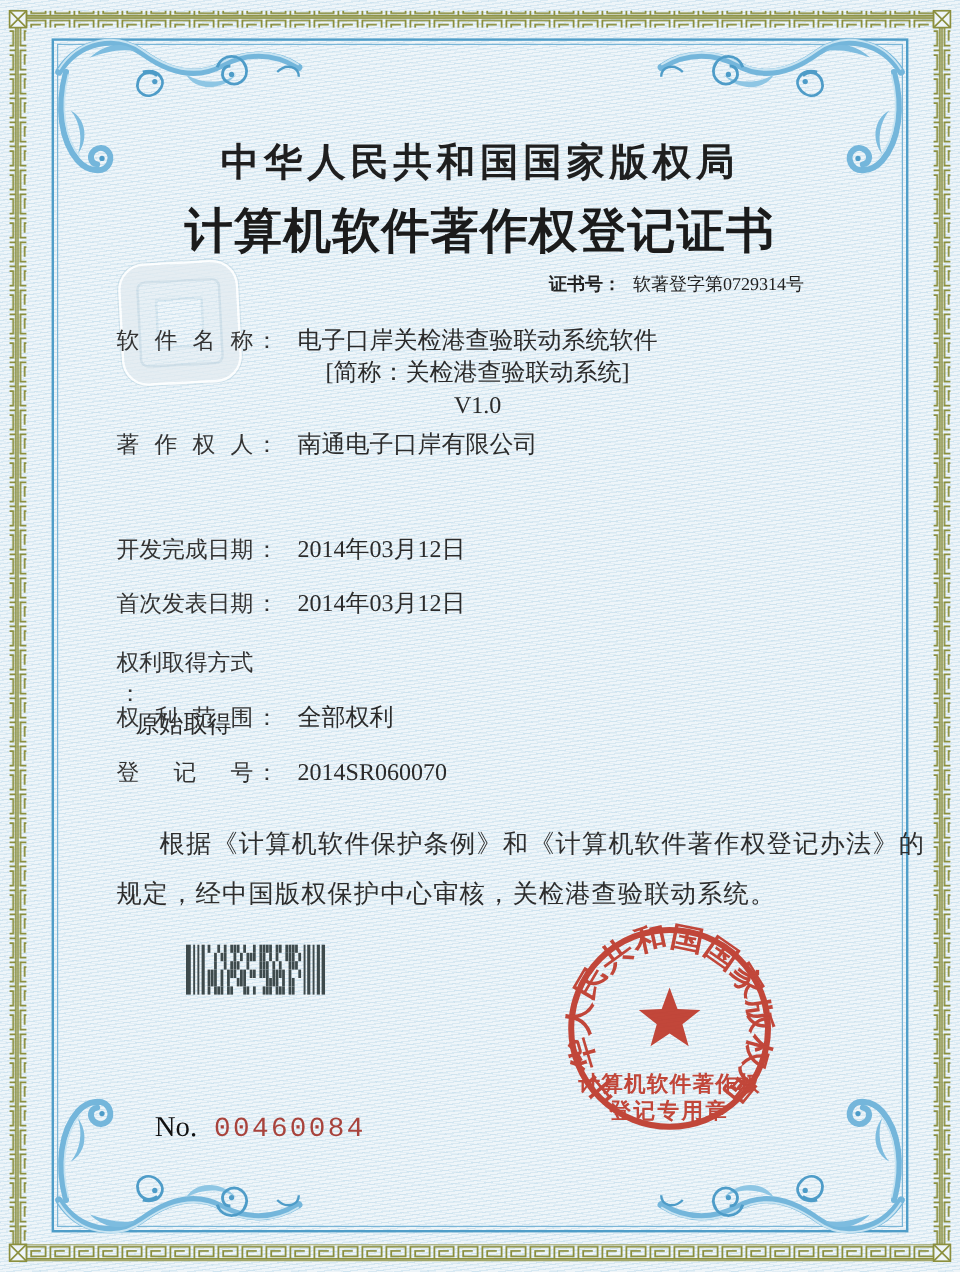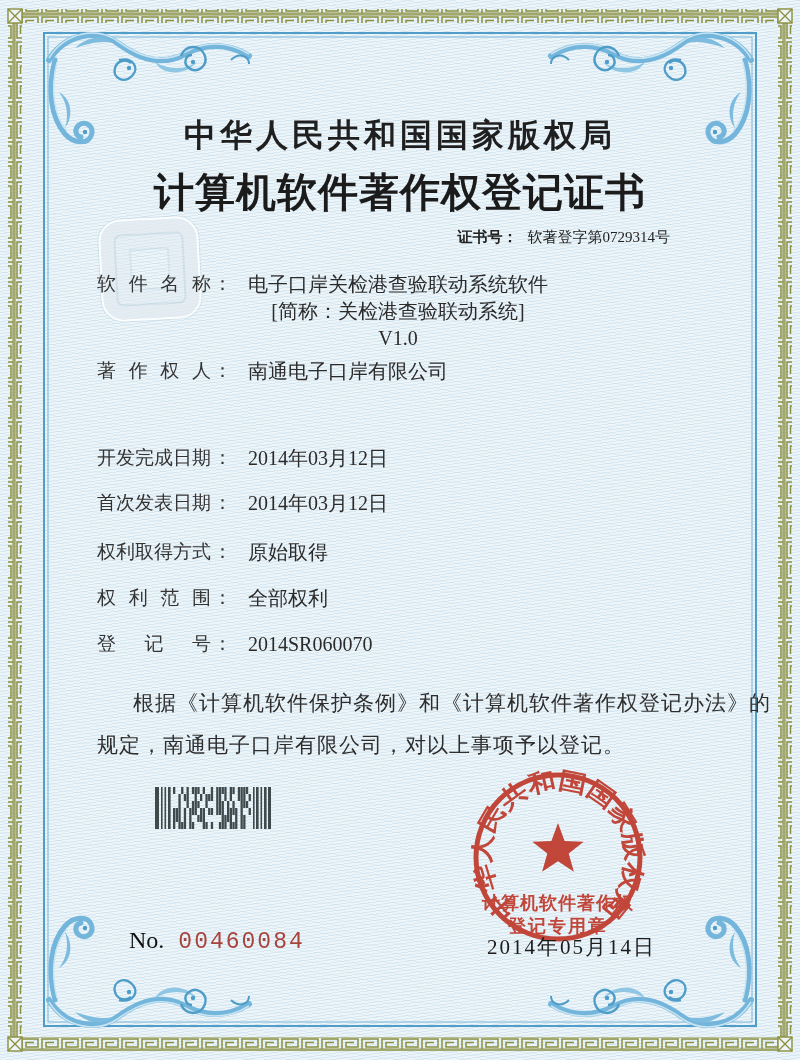--- a/index.html
+++ b/index.html
@@ -36,21 +36,21 @@
   .certno{
     position:absolute;top:228px;right:130px;font-size:15px;color:#222;white-space:nowrap;
   }
   .certno .lab{font-weight:bold;margin-right:10px;margin-top:32px;}
   .row{position:absolute;left:97px;display:flex;align-items:flex-start;font-size:20px;white-space:nowrap;}
   .flabel{display:inline-block;width:114px;font-size:19px;color:#333;
     text-align:justify;text-align-last:justify;}
   .colon{font-size:19px;color:#333;margin-left:2px;}
   .fvalue{margin-left:16px;line-height:27px;color:#2b2b2b;text-align:center;}
   .r0{top:271px;} .r1{top:358px;} .r2{top:445px;} .r3{top:490px;}
-  .r4{top:539px;} .r5{top:585px;} .r6{top:631px;}
+  .r4{top:539px;flex-direction:column;} .r5{top:585px;} .r6{top:631px;}
   .statement{position:absolute;left:97px;top:682px;width:620px;font-size:21px;
     letter-spacing:1px;line-height:42px;color:#2d2d2d;}
   .statement .l1{text-indent:36px;white-space:nowrap;}
   .statement .l2{white-space:nowrap;}
   .barcode{position:absolute;left:155px;top:787px;}
   .seal{position:absolute;left:456px;top:755px;opacity:0.93;}
   .serial{position:absolute;left:129px;top:927px;font-size:24px;color:#111;white-space:nowrap;}
   .serial .num{font-family:"Liberation Mono", monospace;font-size:23px;letter-spacing:2px;
     color:#a8433c;margin-left:14px;}
   .issue-date{position:absolute;left:487px;top:933px;font-size:21px;letter-spacing:2px;color:#1c1c1c;white-space:nowrap;}
@@ -160,21 +160,21 @@
   </div>
 
   <div class="row r6">
     <span class="flabel">登记号</span>
       <span class="colon">：</span>
     <div class="fvalue">2014SR060070</div>
   </div>
 
   <div class="statement">
     <div class="l1">根据《计算机软件保护条例》和《计算机软件著作权登记办法》的</div>
-    <div class="l2">规定，南通电子口岸有限公司，对以上事项予以登记。</div>
+    <div class="l2">规定，经中国版权保护中心审核，关检港查验联动系统。</div>
   </div>
 
   <svg id="barcode-svg" class="barcode" width="116" height="42" viewBox="0 0 116 42" aria-hidden="true">
       <rect x="0" y="0" width="4" height="42" fill="#3e4a4c"></rect>
       <rect x="6" y="0" width="1.6" height="42" fill="#3e4a4c"></rect>
       <rect x="9.5" y="0" width="1.6" height="42" fill="#3e4a4c"></rect>
       <rect x="13" y="0" width="2.6" height="42" fill="#3e4a4c"></rect>
       <rect x="98" y="0" width="1.6" height="42" fill="#3e4a4c"></rect>
       <rect x="101" y="0" width="2.6" height="42" fill="#3e4a4c"></rect>
       <rect x="105.5" y="0" width="1.6" height="42" fill="#3e4a4c"></rect>
@@ -292,15 +292,14 @@
     </text>
     <polygon fill="#bf3a2c" transform="translate(0,-7)" points="0,-27 6.6,-9.1 25.7,-8.3 10.7,3.5 15.9,21.8 0,11.3 -15.9,21.8 -10.7,3.5 -25.7,-8.3 -6.6,-9.1"></polygon>
     <text x="0" y="52" text-anchor="middle" font-family="Liberation Serif, serif" font-size="18" font-weight="bold" fill="#bf3a2c" letter-spacing="1">计算机软件著作权</text>
     <text x="0" y="75" text-anchor="middle" font-family="Liberation Serif, serif" font-size="18" font-weight="bold" fill="#bf3a2c" letter-spacing="2">登记专用章</text>
   </svg>
 
   <div class="serial">
     <span>No.</span><span class="num">00460084</span>
   </div>
 
-  <div class="issue-date">2014年05月14日</div>
 
 </div>
 
 </body></html>

